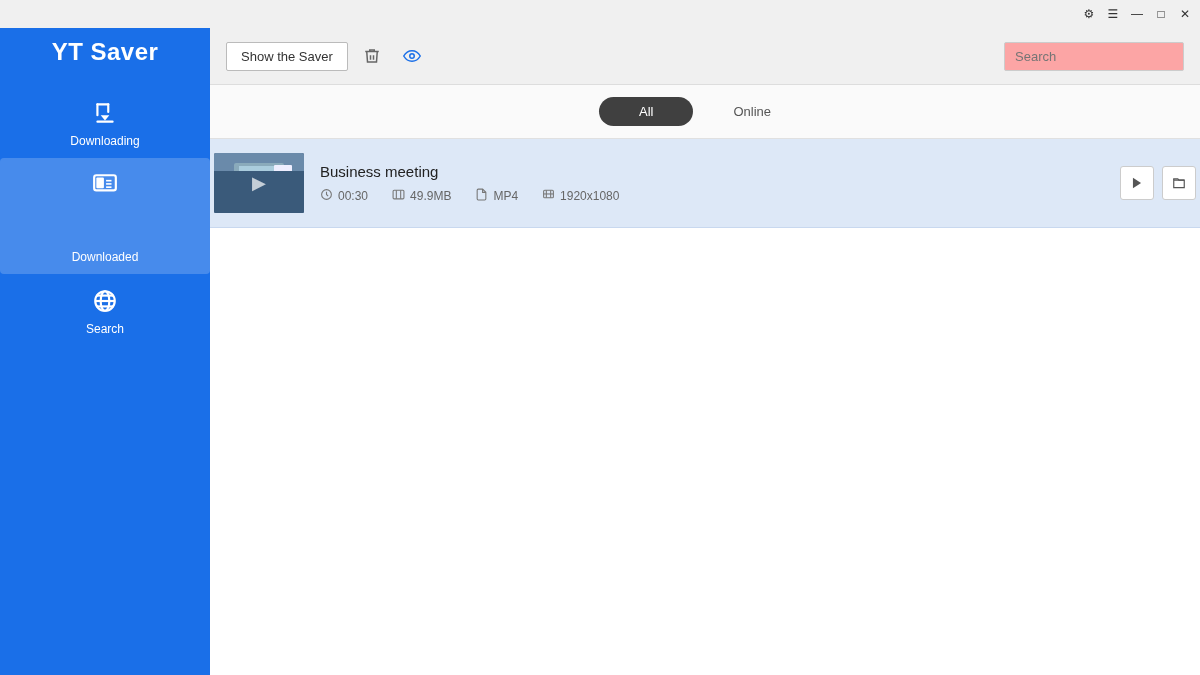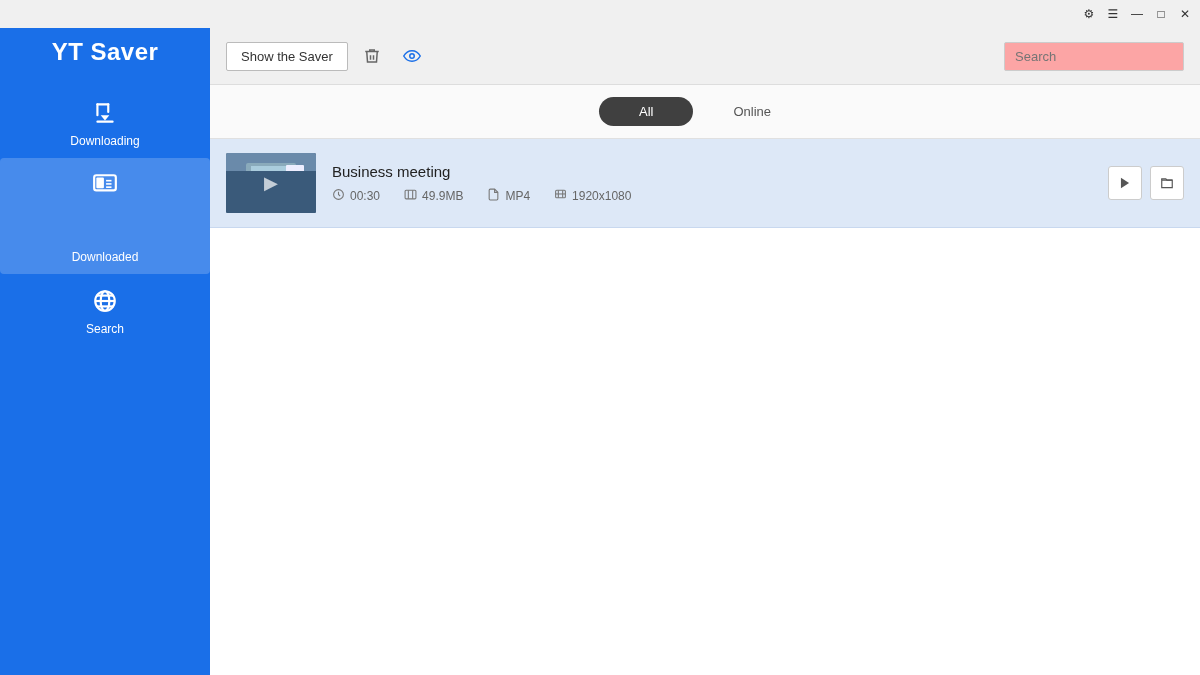--- a/index.html
+++ b/index.html
@@ -162,21 +162,21 @@
 
     
     .file-list {
       flex: 1;
       overflow-y: auto;
       background: white;
     }
     .file-item {
       display: flex;
       align-items: center;
-      padding: 14px 16px;
+      padding: 14px 4px;
       background: #dde8f7;
       margin: 0;
       border-bottom: 1px solid #c8d8ef;
       gap: 16px;
     }
     .file-thumbnail {
       width: 90px;
       height: 60px;
       object-fit: cover;
       border-radius: 2px;

